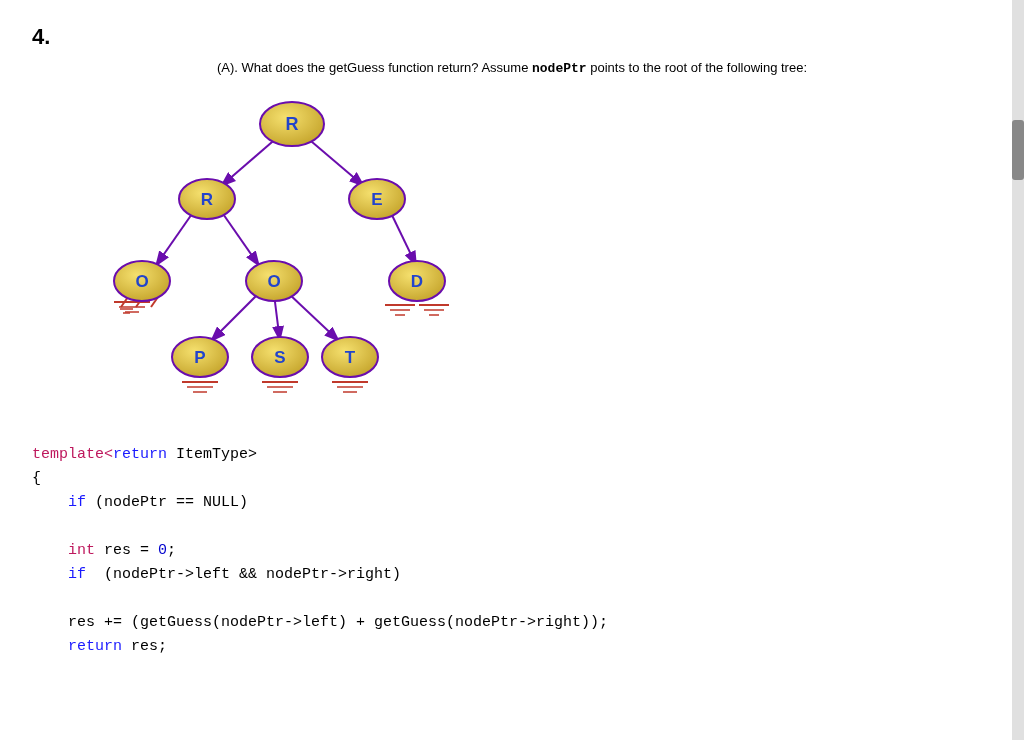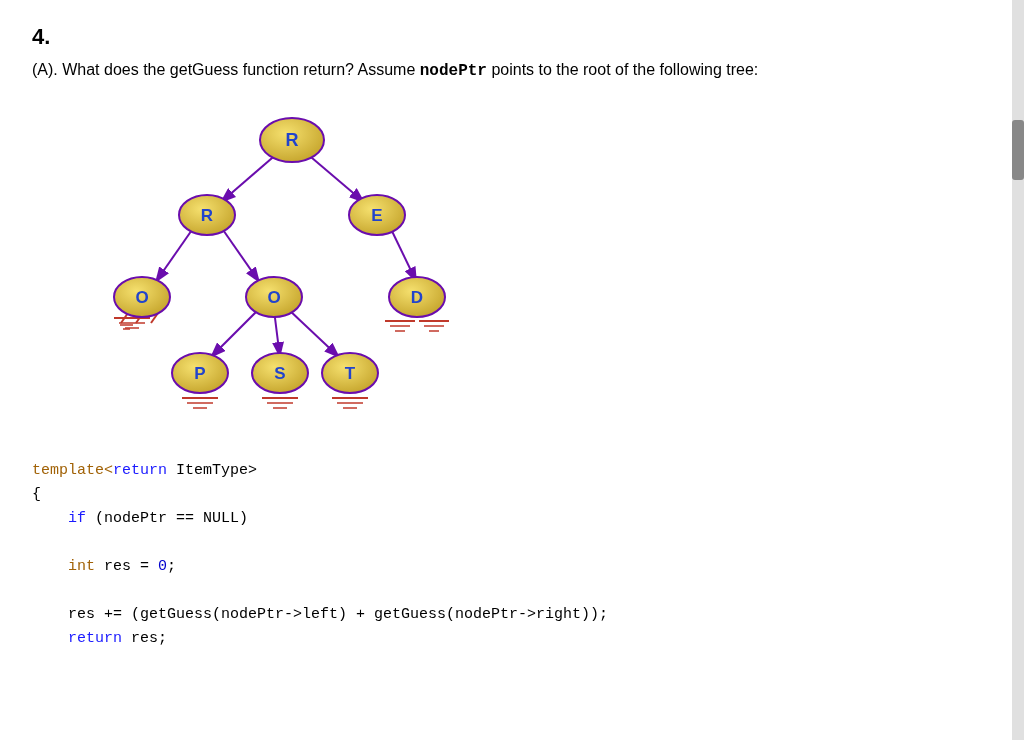--- a/index.html
+++ b/index.html
@@ -13,23 +13,24 @@
       min-height: 740px;
     }
 
     .question-number {
       font-size: 22px;
       font-weight: bold;
       margin-bottom: 8px;
     }
 
     .question-text {
-      font-size: 16px;
+      font-size: 13px;
       line-height: 1.5;
-      margin-bottom: 12px;
+      margin-bottom: 0;
+      text-align: center;
     }
 
     .question-text code, .inline-code {
       font-family: 'Courier New', monospace;
       font-weight: bold;
     }
 
     
     .tree-container {
       margin-bottom: 24px;
@@ -43,21 +44,21 @@
       font-size: 15px;
       line-height: 1.6;
       color: #000;
     }
 
     .code-line {
       white-space: pre;
     }
 
     .kw-blue { color: #1a1aff; }
-    .kw-teal { color: #a16207; }
+    .kw-teal { color: #be185d; }
     .num-blue { color: #0000cd; }
 
     
     .scrollbar {
       position: fixed;
       right: 0;
       top: 0;
       width: 12px;
       height: 740px;
       background: #e0e0e0;
@@ -181,20 +182,21 @@
     </defs>
   </svg>
 </div>
 
 <div class="code-block">
   <div class="code-line"><span class="kw-teal">template&lt;</span><span class="kw-blue">return</span><span> ItemType&gt;</span></div>
   <div class="code-line"><span>{</span></div>
   <div class="code-line"><span>    </span><span class="kw-blue">if</span><span> (nodePtr == NULL)</span></div>
   <div class="code-line">&nbsp;</div>
   <div class="code-line"><span>    </span><span class="kw-teal">int</span><span> res = </span><span class="num-blue">0</span><span>;</span></div>
+  <div class="code-line"><span>    </span><span class="kw-blue">if</span><span>  (nodePtr-&gt;left &amp;&amp; nodePtr-&gt;right)</span></div>
   <div class="code-line">&nbsp;</div>
   <div class="code-line"><span>    res += (getGuess(nodePtr-&gt;left) + getGuess(nodePtr-&gt;right));</span></div>
   <div class="code-line"><span>    </span><span class="kw-blue">return</span><span> res;</span></div>
 
 </div>
 
 <div class="scrollbar">
   <div class="scrollbar-thumb"></div>
 </div>
 

